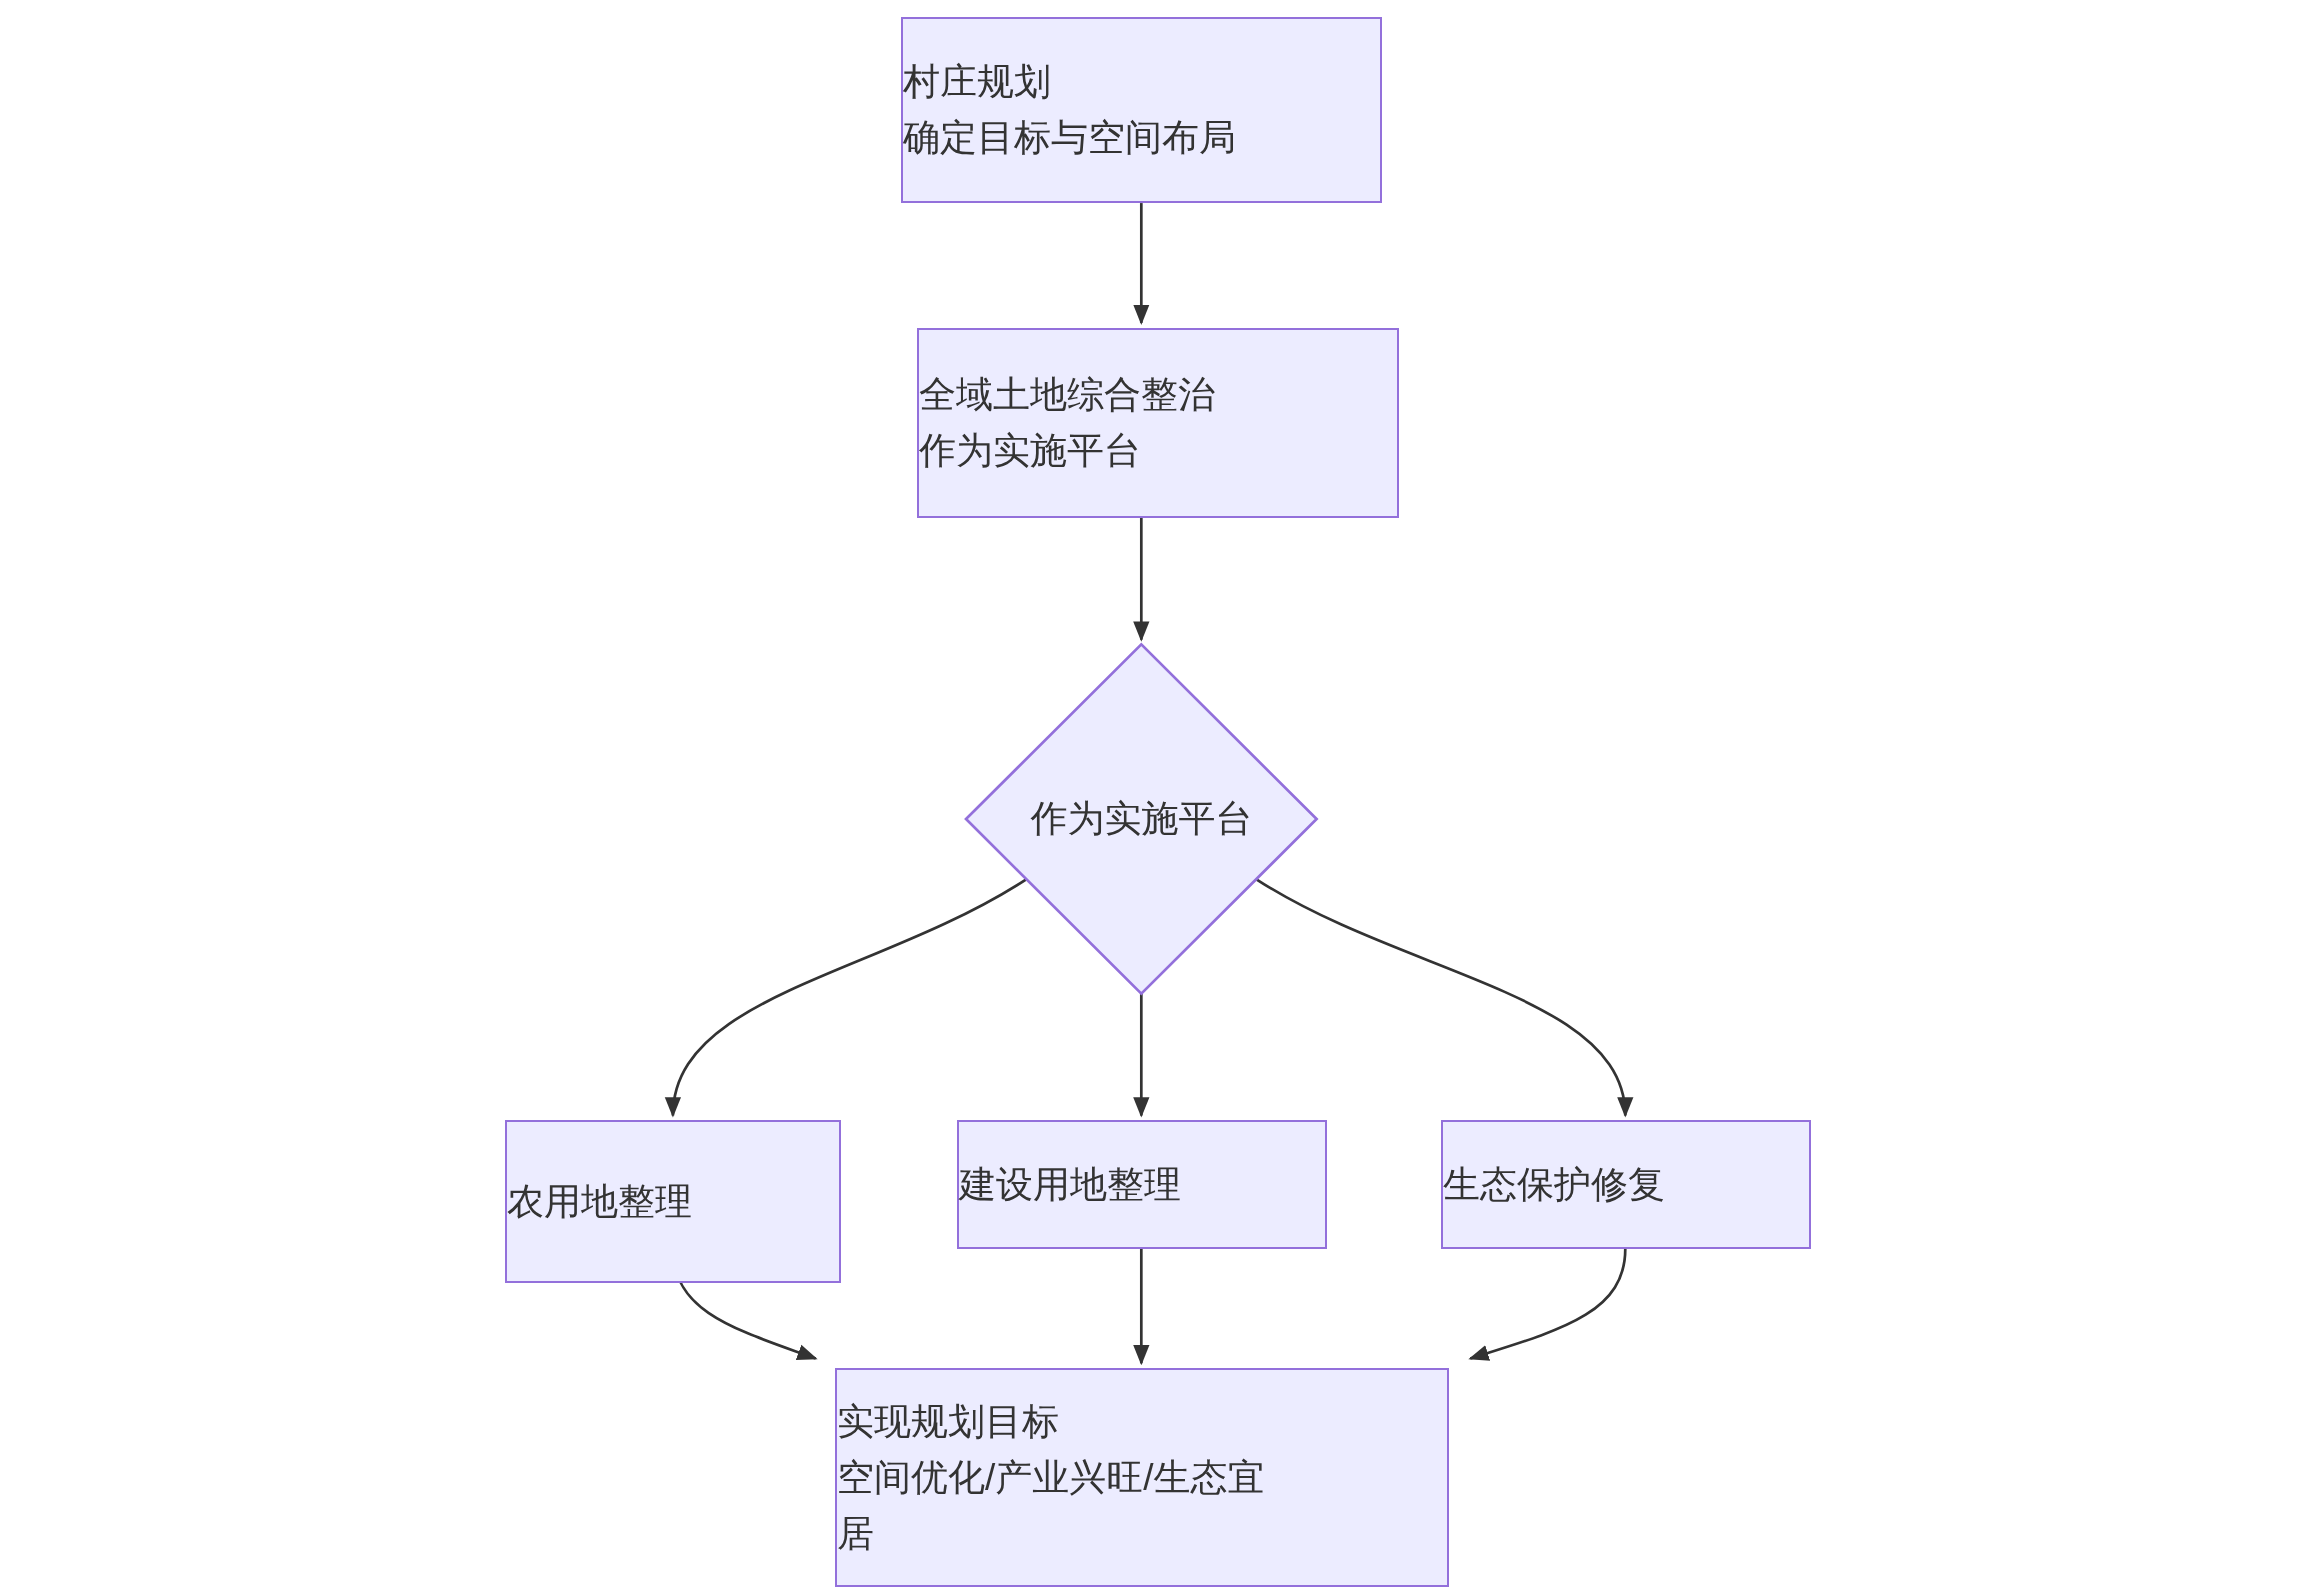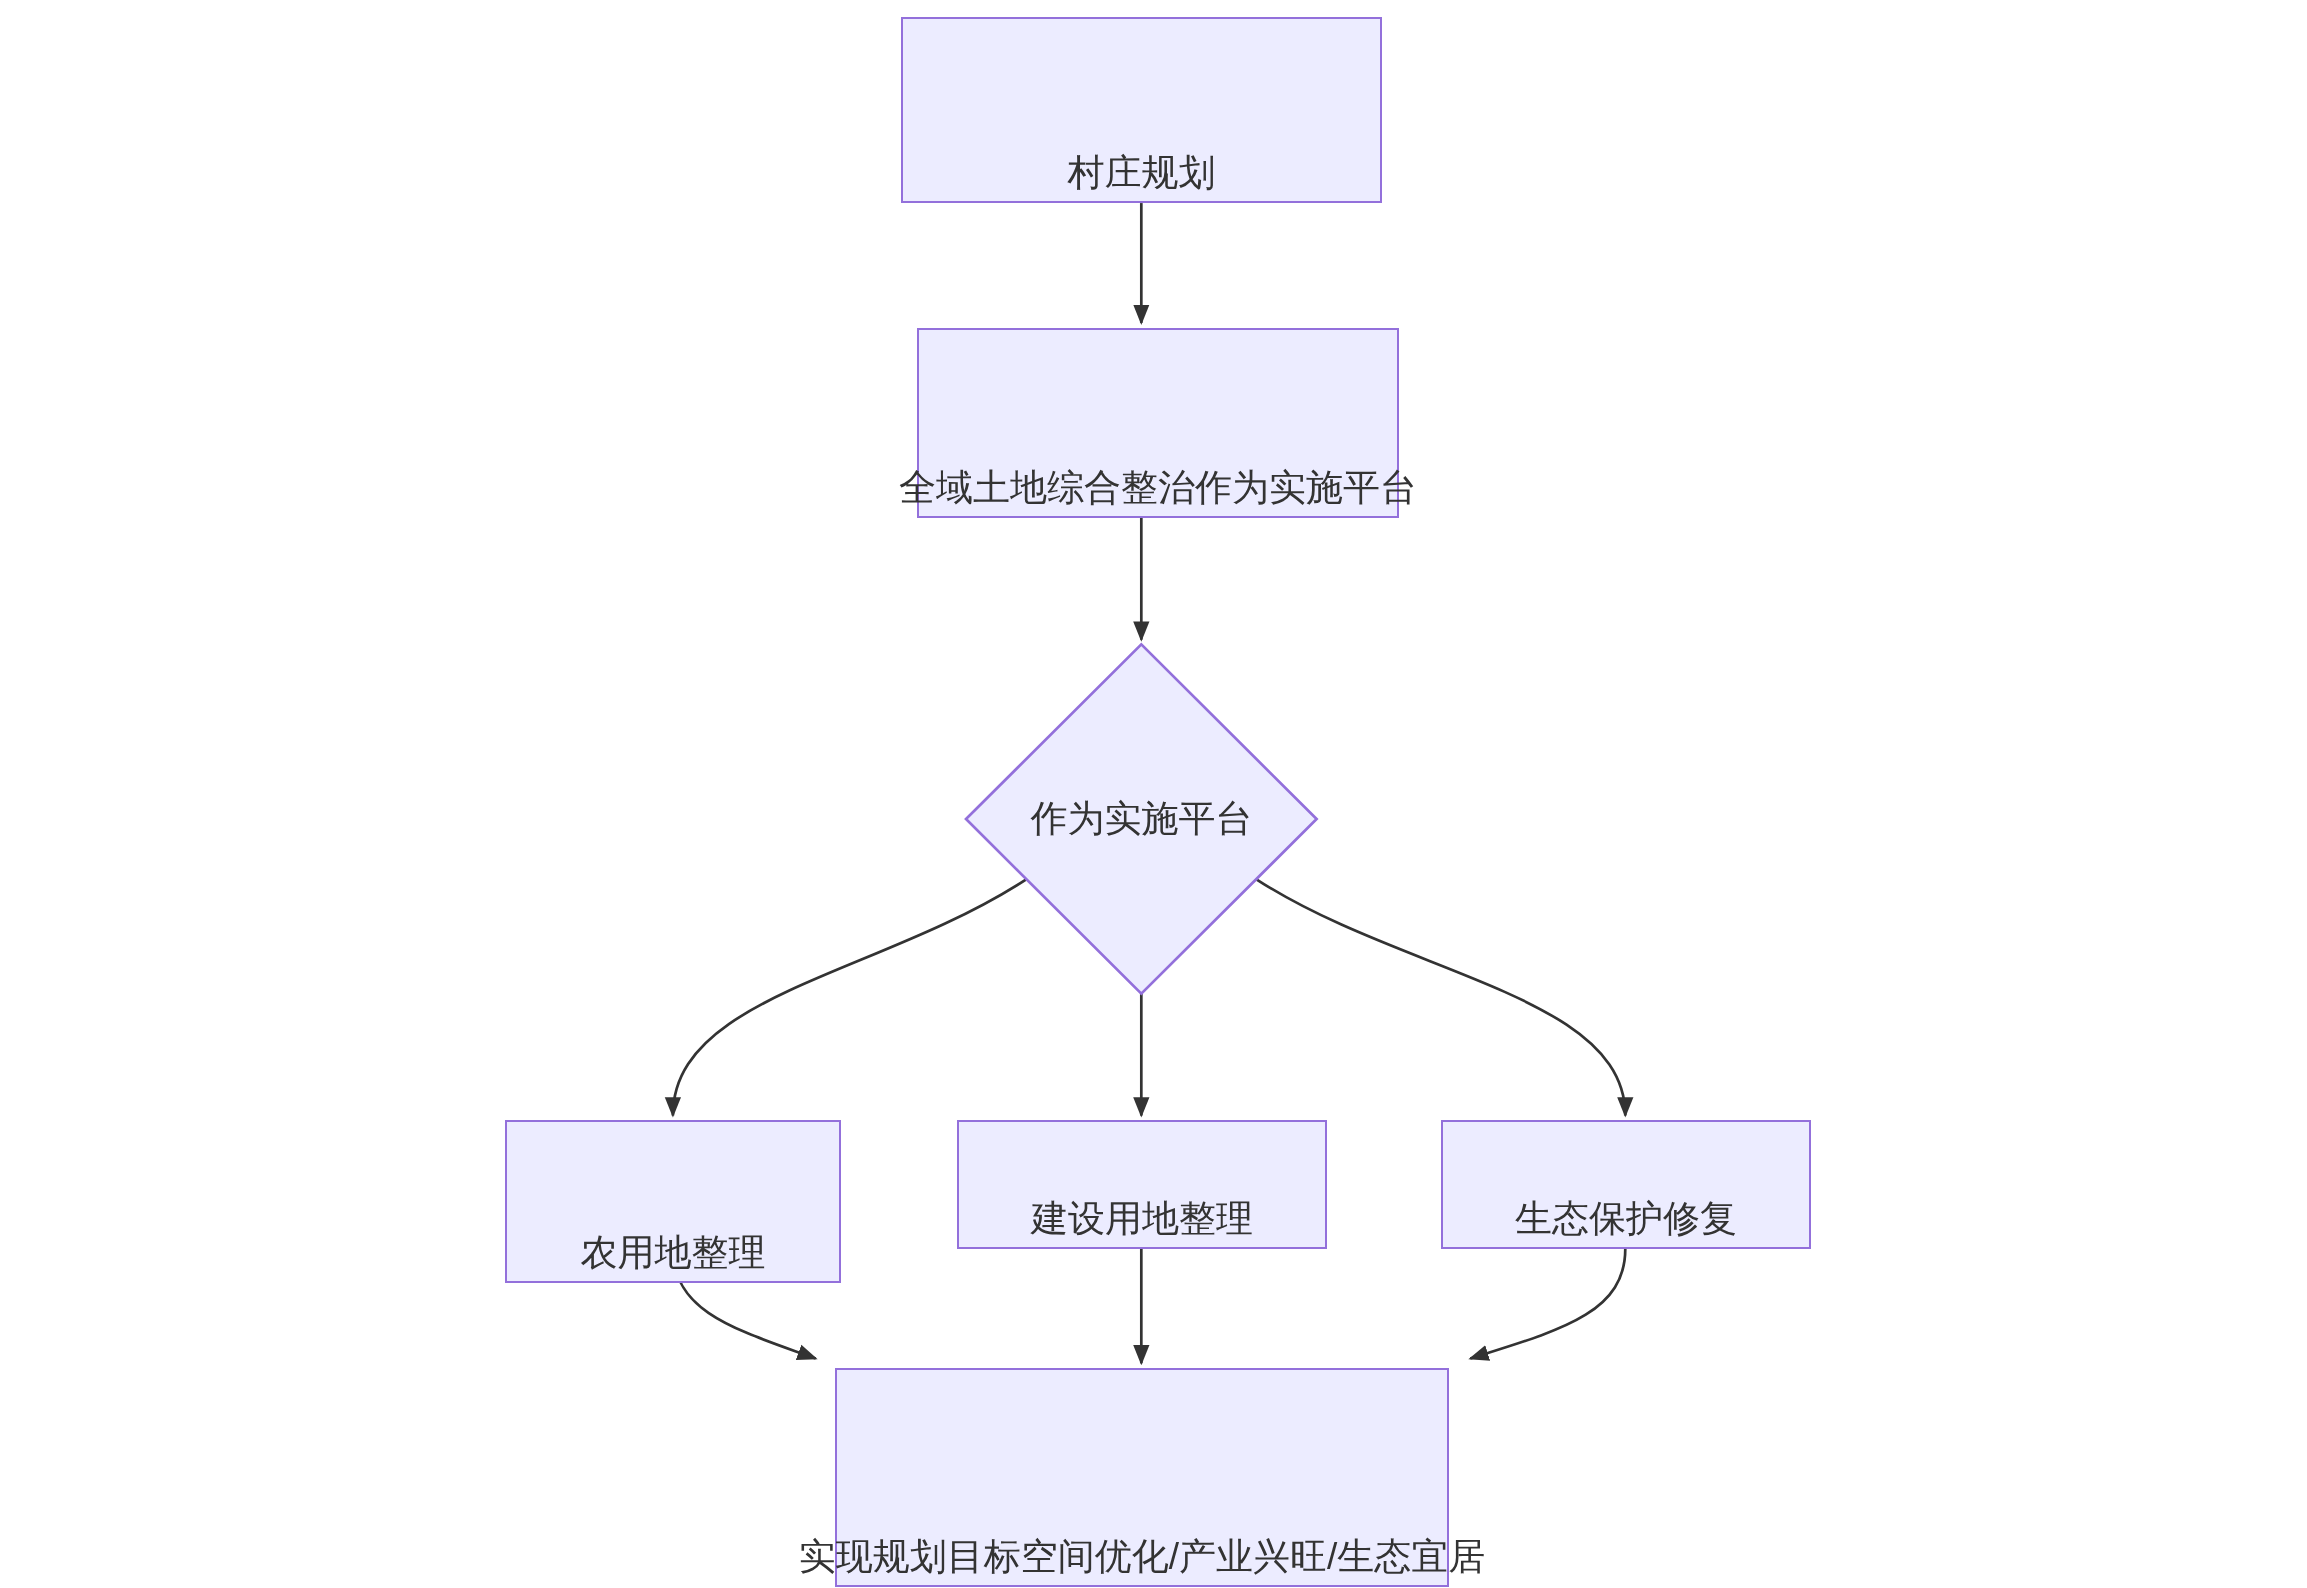--- a/index.html
+++ b/index.html
@@ -40,22 +40,22 @@
   .node-shape {
     fill: var(--node-fill);
     stroke: var(--node-border);
     stroke-width: 4px;
   }
   .node {
     position: absolute;
     background: var(--node-fill);
     border: 2.7px solid var(--node-border);
     display: flex;
-    flex-direction: row;
-    align-items: flex-end;
+    flex-direction: column;
+    align-items: flex-start;
     justify-content: center;
     text-align: center;
     font-size: 37px;
     line-height: 56px;
     color: var(--text-color);
   }
   .diamond-label {
     position: absolute;
     display: flex;
     flex-direction: column;
@@ -89,20 +89,21 @@
     <path class="edge" d="M 1856 1299 C 2073 1440 2401 1470 2401 1648" marker-end="url(#arrow)"></path>
     <path class="edge" d="M 994 1845 C 994 1940 1090 1965 1205 2007" marker-end="url(#arrow)"></path>
     <path class="edge" d="M 1686 1845 L 1686 2014" marker-end="url(#arrow)"></path>
     <path class="edge" d="M 2401 1845 C 2401 1940 2305 1965 2172 2007" marker-end="url(#arrow)"></path>
 
     <polygon class="node-shape" points="1686,952 1945,1210 1686,1468 1427,1210"></polygon>
   </svg>
 
   <div class="node" style="left:901px; top:17px; width:481px; height:186px;">
     <div class="line">村庄规划</div>
+    <div class="line">确定目标与空间布局</div>
   </div>
 
   <div class="node" style="left:917px; top:328px; width:482px; height:190px;">
     <div class="line">全域土地综合整治</div>
     <div class="line">作为实施平台</div>
   </div>
 
   <div class="diamond-label" style="left:966px; top:644px; width:351px; height:349px;">
     <div class="line">作为实施平台</div>
   </div>

